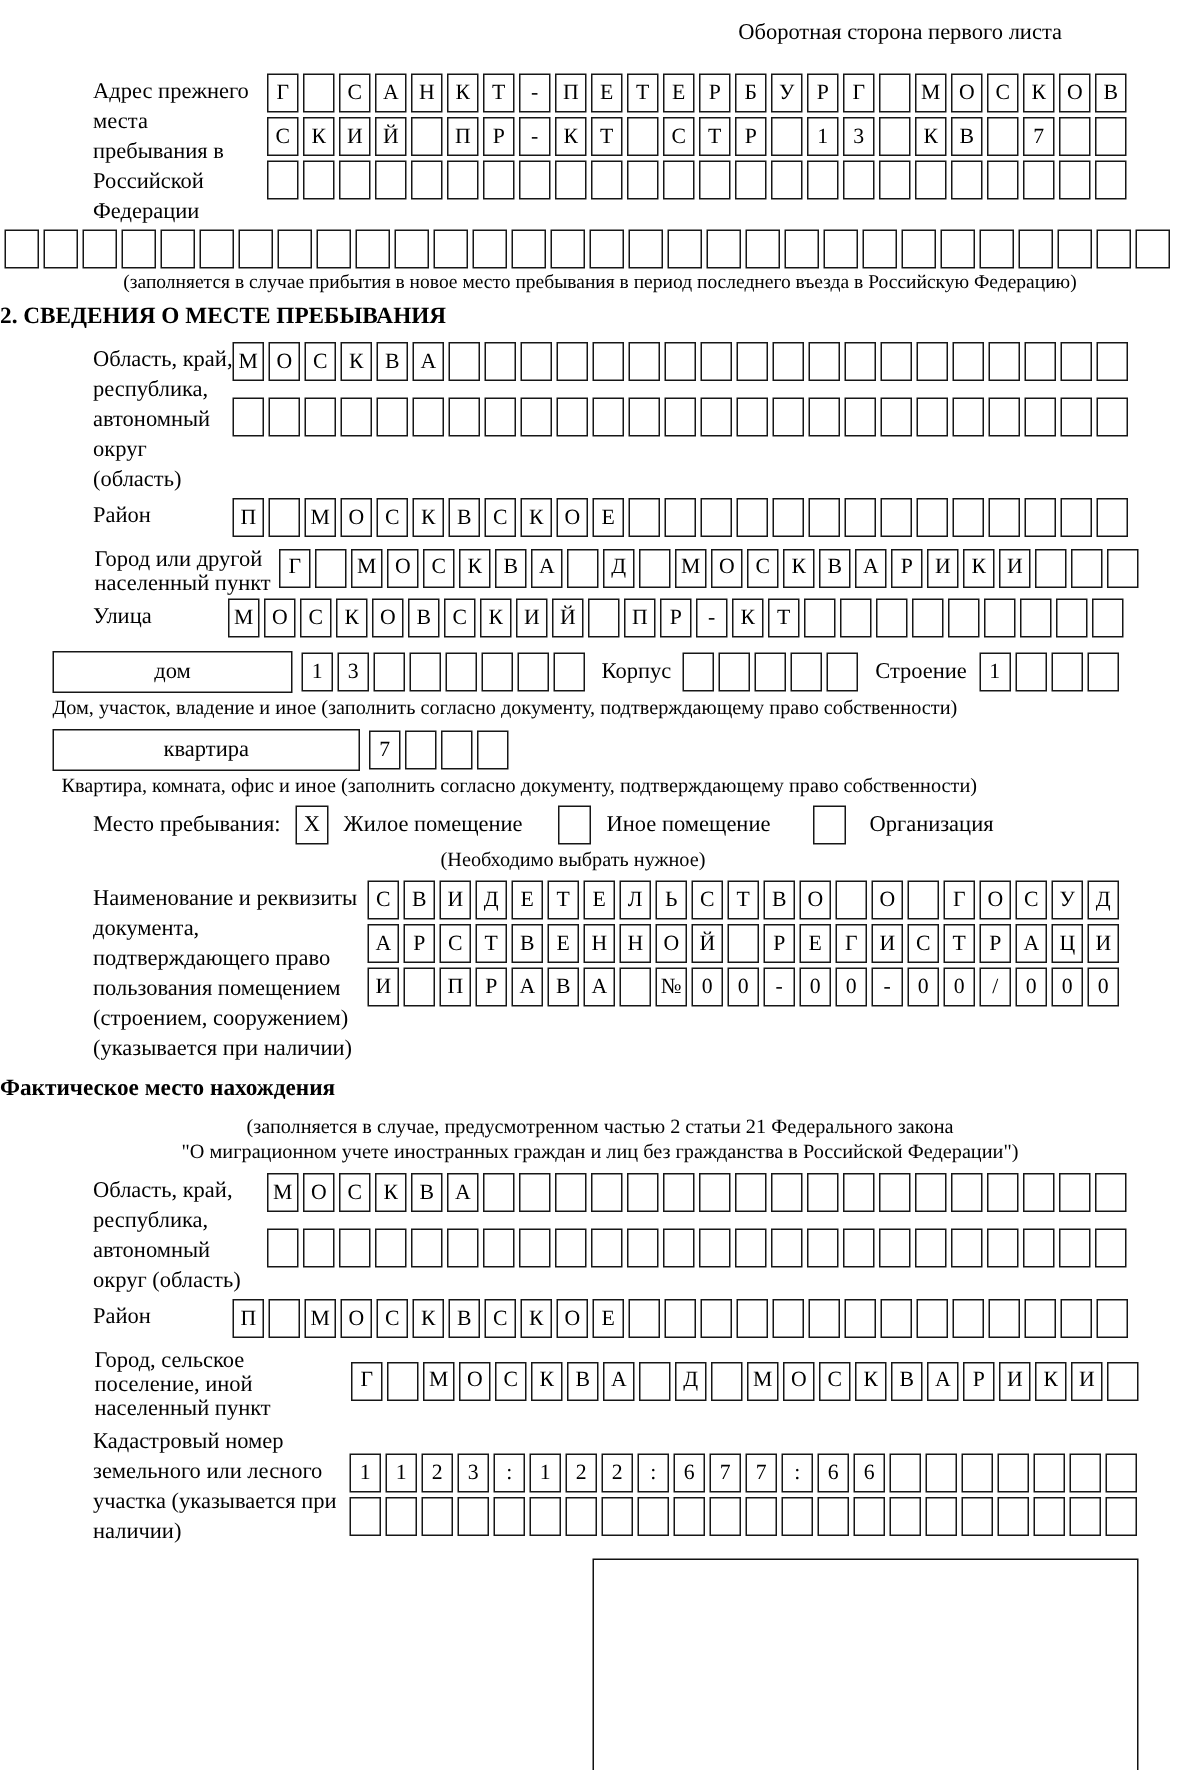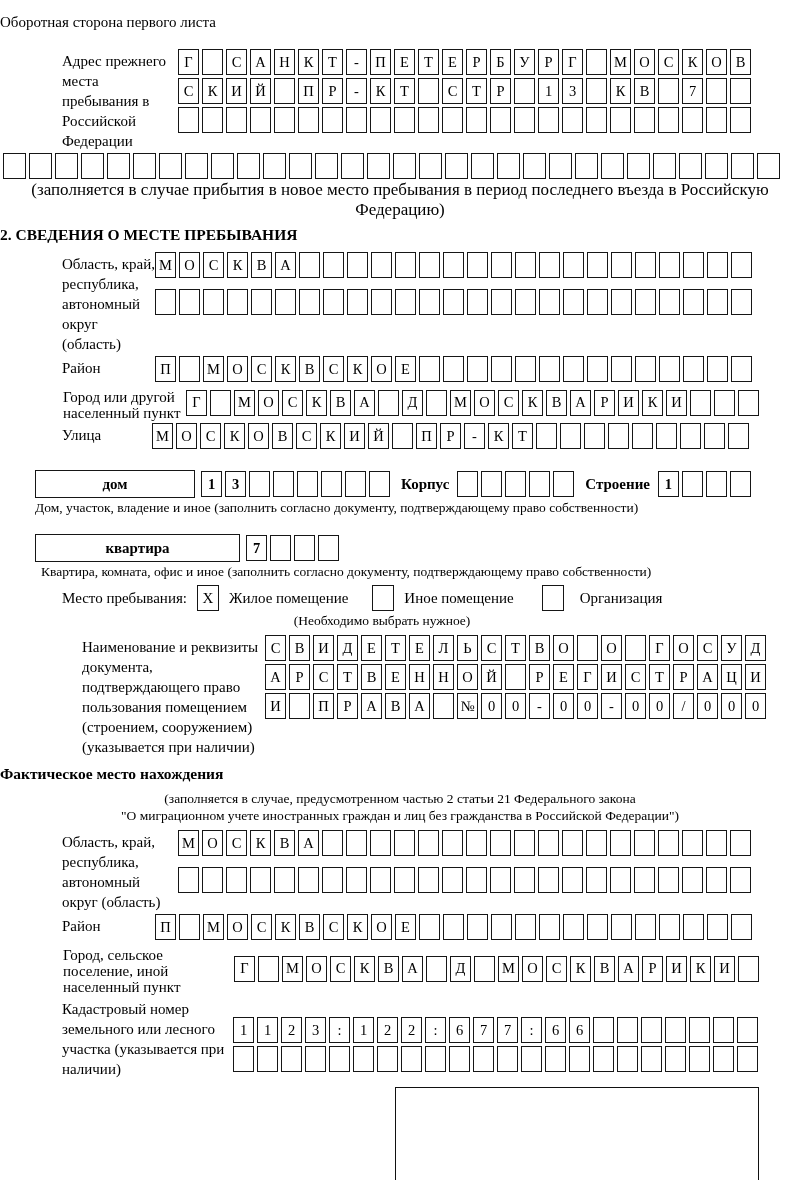--- a/index.html
+++ b/index.html
@@ -1,42 +1,42 @@
 <!DOCTYPE html>
 <html><head>
 <meta charset="utf-8">
 <style>
   html,body{margin:0;padding:0;}
   body{
     width:800px;height:1180px;background:#ffffff;color:#000;
     font-family:"Liberation Serif", serif;
     overflow:hidden;position:relative;
   }
-  .header-note{ text-align:left; padding:14px 60px 0 0; font-size:15px; }
+  .header-note{ text-align:right; padding:14px 92px 0 0; font-size:15px; }
   .content{ padding-left:62px; padding-right:38px; }
   .row{ display:flex; align-items:flex-start; margin-bottom:2px; }
   .row.vcenter{ align-items:center;justify-content:flex-end; }
   .lbl{ font-size:15px; line-height:20px; padding-top:2px; }
   .w116{flex:0 0 116px;} .w93{flex:0 0 93px;} .w90{flex:0 0 90px;}
-  .w123{flex:0 0 123px;} .w183{flex:0 0 183px;margin-left:20px;} .w171{flex:0 0 171px;}
+  .w123{flex:0 0 123px;} .w183{flex:0 0 183px;} .w171{flex:0 0 171px;}
   .rows{flex:1;}
   .cells{ display:flex; margin-bottom:3px; }
   .cells.gap{ margin-bottom:11px; }
   .cc{
     box-sizing:border-box; flex:0 0 21px; width:21px; height:26px;
     border:1.6px solid #161616; margin-right:3px;
     display:inline-flex; align-items:center; justify-content:center;
     font-size:14.5px;
   }
   .fullrow{ display:flex; padding-left:3px; margin-top:1px; }
   .fullrow .cc{ flex:0 0 23px; width:23px; }
-  .caption{ font-size:17px; text-align:center; margin:1px 0 6px 0; }
+  .caption{ font-size:13px; text-align:center; margin:1px 0 6px 0; }
   .caption-left{ font-size:13.5px; margin:1px 0 5px 0; }
   .sec-title{ font-weight:bold; font-size:15.5px; margin:3px 0 8px 0; }
-  .house-row{ display:flex; align-items:center; margin:18px 0 2px 35px;font-weight:bold; }
+  .house-row{ display:flex; align-items:center; margin:6px 0 2px 35px; }
   .named-box{
     box-sizing:border-box; border:1.6px solid #161616; height:28px;
     display:flex; align-items:center; justify-content:center;
     font-size:15px; margin-right:6px;
   }
   .nb160{ width:160px; } .nb205{ width:205px; }
   .inline-lbl{ font-size:15px; margin:0 8px; }
   .stay-row{ display:flex; align-items:center; margin-top:4px; font-size:15px; }
   .cb{
     box-sizing:border-box; width:22px; height:26px; border:1.6px solid #161616;

